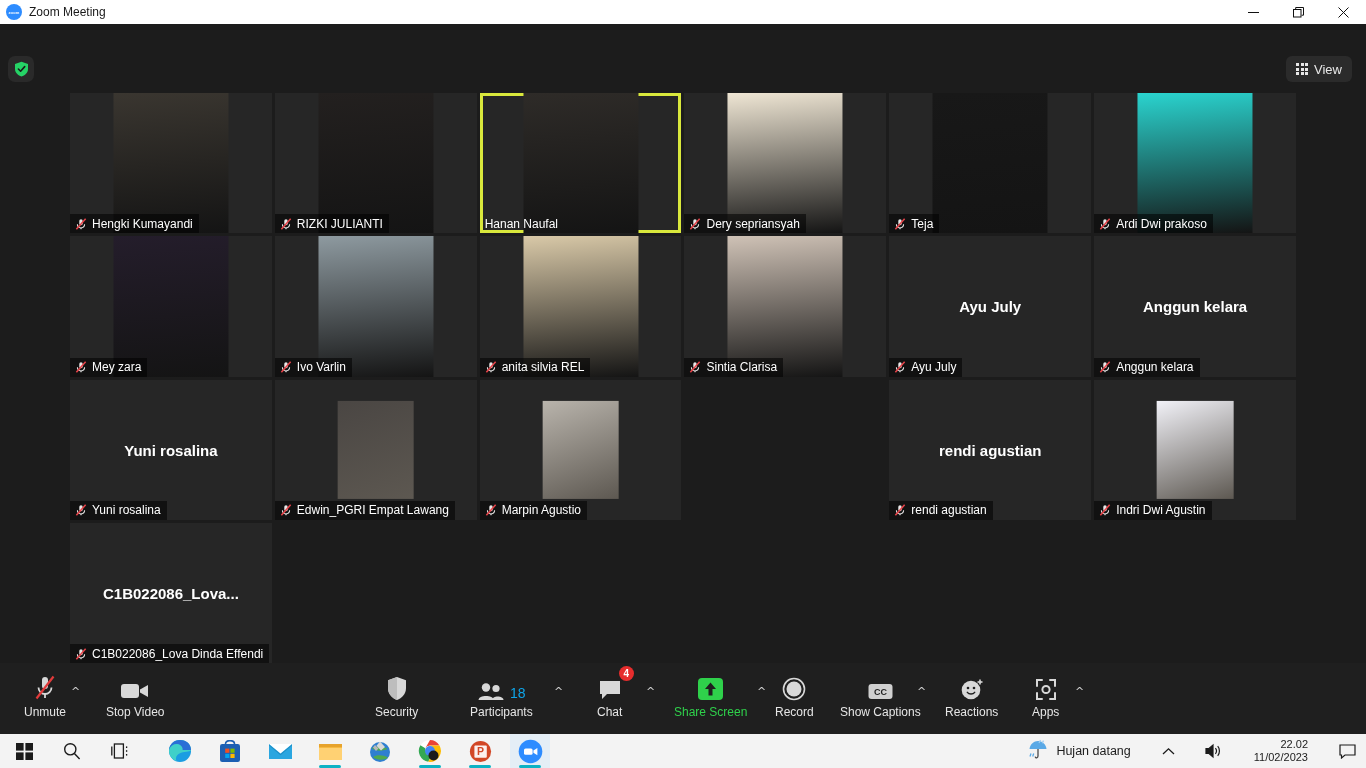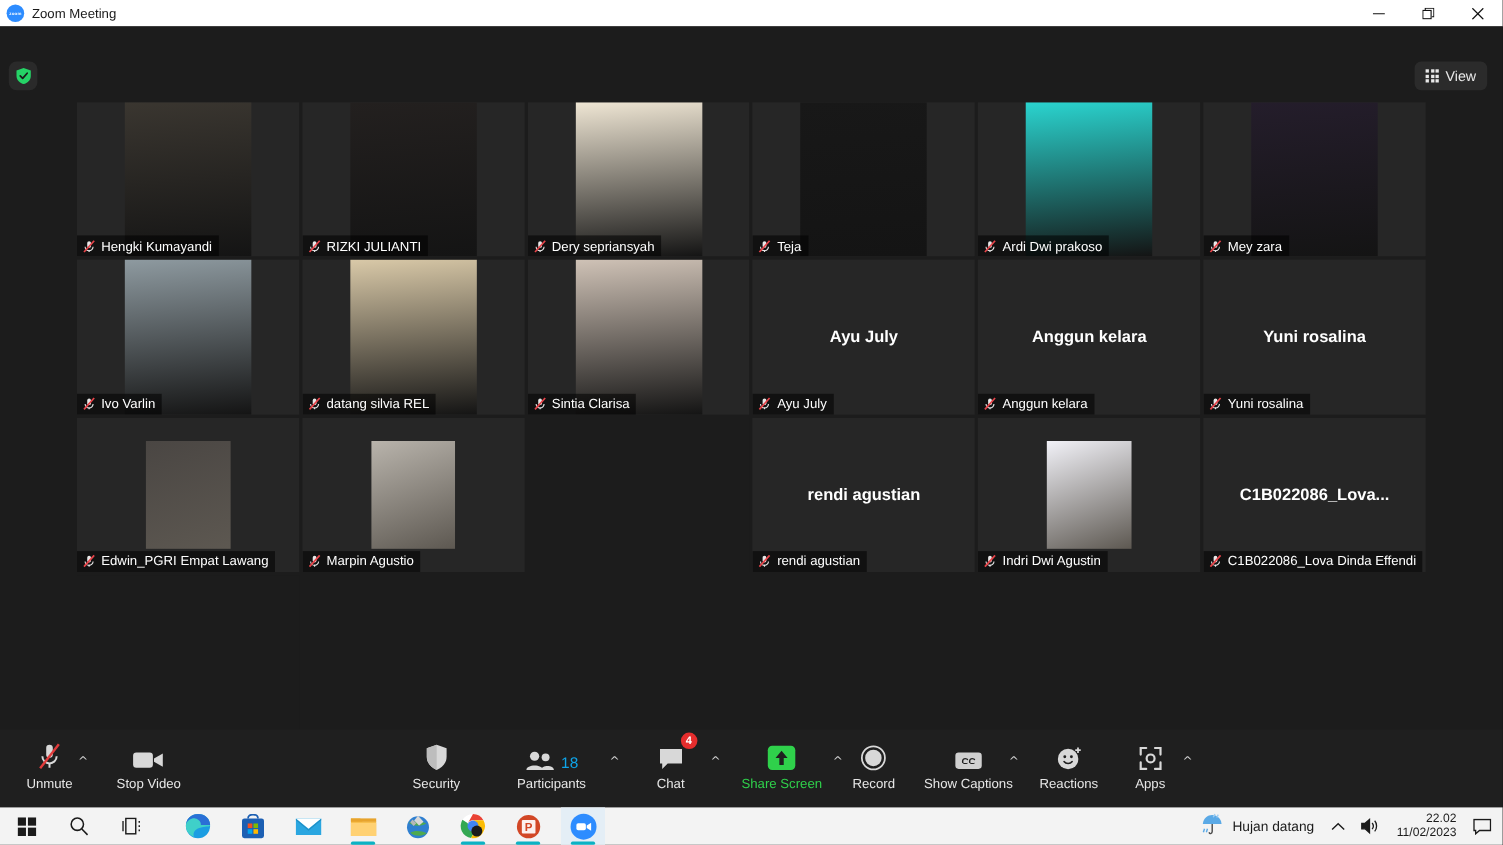--- a/index.html
+++ b/index.html
@@ -74,21 +74,21 @@
 
   
   #taskbar { position:absolute; left:0; bottom:0; width:1366px; height:34px;
     background:#f3f3f3; display:flex; align-items:center; }
   .tbicon { width:40px; height:34px; display:flex; align-items:center;
     justify-content:center; position:relative; }
   .tbicon.active { background:#e4eef6; }
   .tbicon .underline { position:absolute; bottom:0; left:9px; width:22px;
     height:3px; background:#0cb2c4; border-radius:2px; }
   #tray { position:absolute; right:0; top:0; height:34px; display:flex;
-    align-items:center; gap:0; }
+    align-items:center; gap:16px; }
   #weather { display:flex; align-items:center; gap:7px; padding:0 8px;
     color:#1b1b1b; font-size:12.5px; }
   #clock { display:flex; flex-direction:column; align-items:flex-end;
     color:#1b1b1b; font-size:11px; line-height:13px; padding:0 8px; }
   .tray-btn { padding:0 7px; display:flex; align-items:center; }
 </style>
 </head>
 <body>
 
 <div id="titlebar">
@@ -159,20 +159,26 @@
         <div class="namebar">
           <svg class="mute" viewBox="0 0 14 14">
             <rect x="5" y="1.5" width="4" height="7" rx="2" fill="#e8e8e8"></rect>
             <path d="M2.8 7.4a4.2 4.2 0 0 0 8.4 0" stroke="#e8e8e8" stroke-width="1.2" fill="none"></path>
             <line x1="7" y1="11" x2="7" y2="13" stroke="#e8e8e8" stroke-width="1.2"></line>
             <line x1="1.6" y1="13" x2="12.4" y2="1" stroke="#e8444a" stroke-width="1.8"></line>
           </svg>
           <span>RIZKI JULIANTI</span>
         </div>
       </div>
+      <div class="tile active">
+        <div class="vid" style="background: linear-gradient(175deg, rgb(46, 43, 40) 0%, rgb(20, 20, 20) 100%);"></div>
+        <div class="namebar nobg">
+          <span>Hanan Naufal</span>
+        </div>
+      </div>
       <div class="tile">
         <div class="vid" style="background: linear-gradient(175deg, rgb(239, 230, 212) 0%, rgb(20, 20, 20) 100%);"></div>
         <div class="namebar">
           <svg class="mute" viewBox="0 0 14 14">
             <rect x="5" y="1.5" width="4" height="7" rx="2" fill="#e8e8e8"></rect>
             <path d="M2.8 7.4a4.2 4.2 0 0 0 8.4 0" stroke="#e8e8e8" stroke-width="1.2" fill="none"></path>
             <line x1="7" y1="11" x2="7" y2="13" stroke="#e8e8e8" stroke-width="1.2"></line>
             <line x1="1.6" y1="13" x2="12.4" y2="1" stroke="#e8444a" stroke-width="1.8"></line>
           </svg>
           <span>Dery sepriansyah</span>
@@ -228,21 +234,21 @@
       </div>
       <div class="tile">
         <div class="vid" style="background: linear-gradient(175deg, rgb(217, 201, 168) 0%, rgb(20, 20, 20) 100%);"></div>
         <div class="namebar">
           <svg class="mute" viewBox="0 0 14 14">
             <rect x="5" y="1.5" width="4" height="7" rx="2" fill="#e8e8e8"></rect>
             <path d="M2.8 7.4a4.2 4.2 0 0 0 8.4 0" stroke="#e8e8e8" stroke-width="1.2" fill="none"></path>
             <line x1="7" y1="11" x2="7" y2="13" stroke="#e8e8e8" stroke-width="1.2"></line>
             <line x1="1.6" y1="13" x2="12.4" y2="1" stroke="#e8444a" stroke-width="1.8"></line>
           </svg>
-          <span>datang silvia REL</span>
+          <span>anita silvia REL</span>
         </div>
       </div>
       <div class="tile">
         <div class="vid" style="background: linear-gradient(175deg, rgb(207, 194, 182) 0%, rgb(20, 20, 20) 100%);"></div>
         <div class="namebar">
           <svg class="mute" viewBox="0 0 14 14">
             <rect x="5" y="1.5" width="4" height="7" rx="2" fill="#e8e8e8"></rect>
             <path d="M2.8 7.4a4.2 4.2 0 0 0 8.4 0" stroke="#e8e8e8" stroke-width="1.2" fill="none"></path>
             <line x1="7" y1="11" x2="7" y2="13" stroke="#e8e8e8" stroke-width="1.2"></line>
             <line x1="1.6" y1="13" x2="12.4" y2="1" stroke="#e8444a" stroke-width="1.8"></line>

